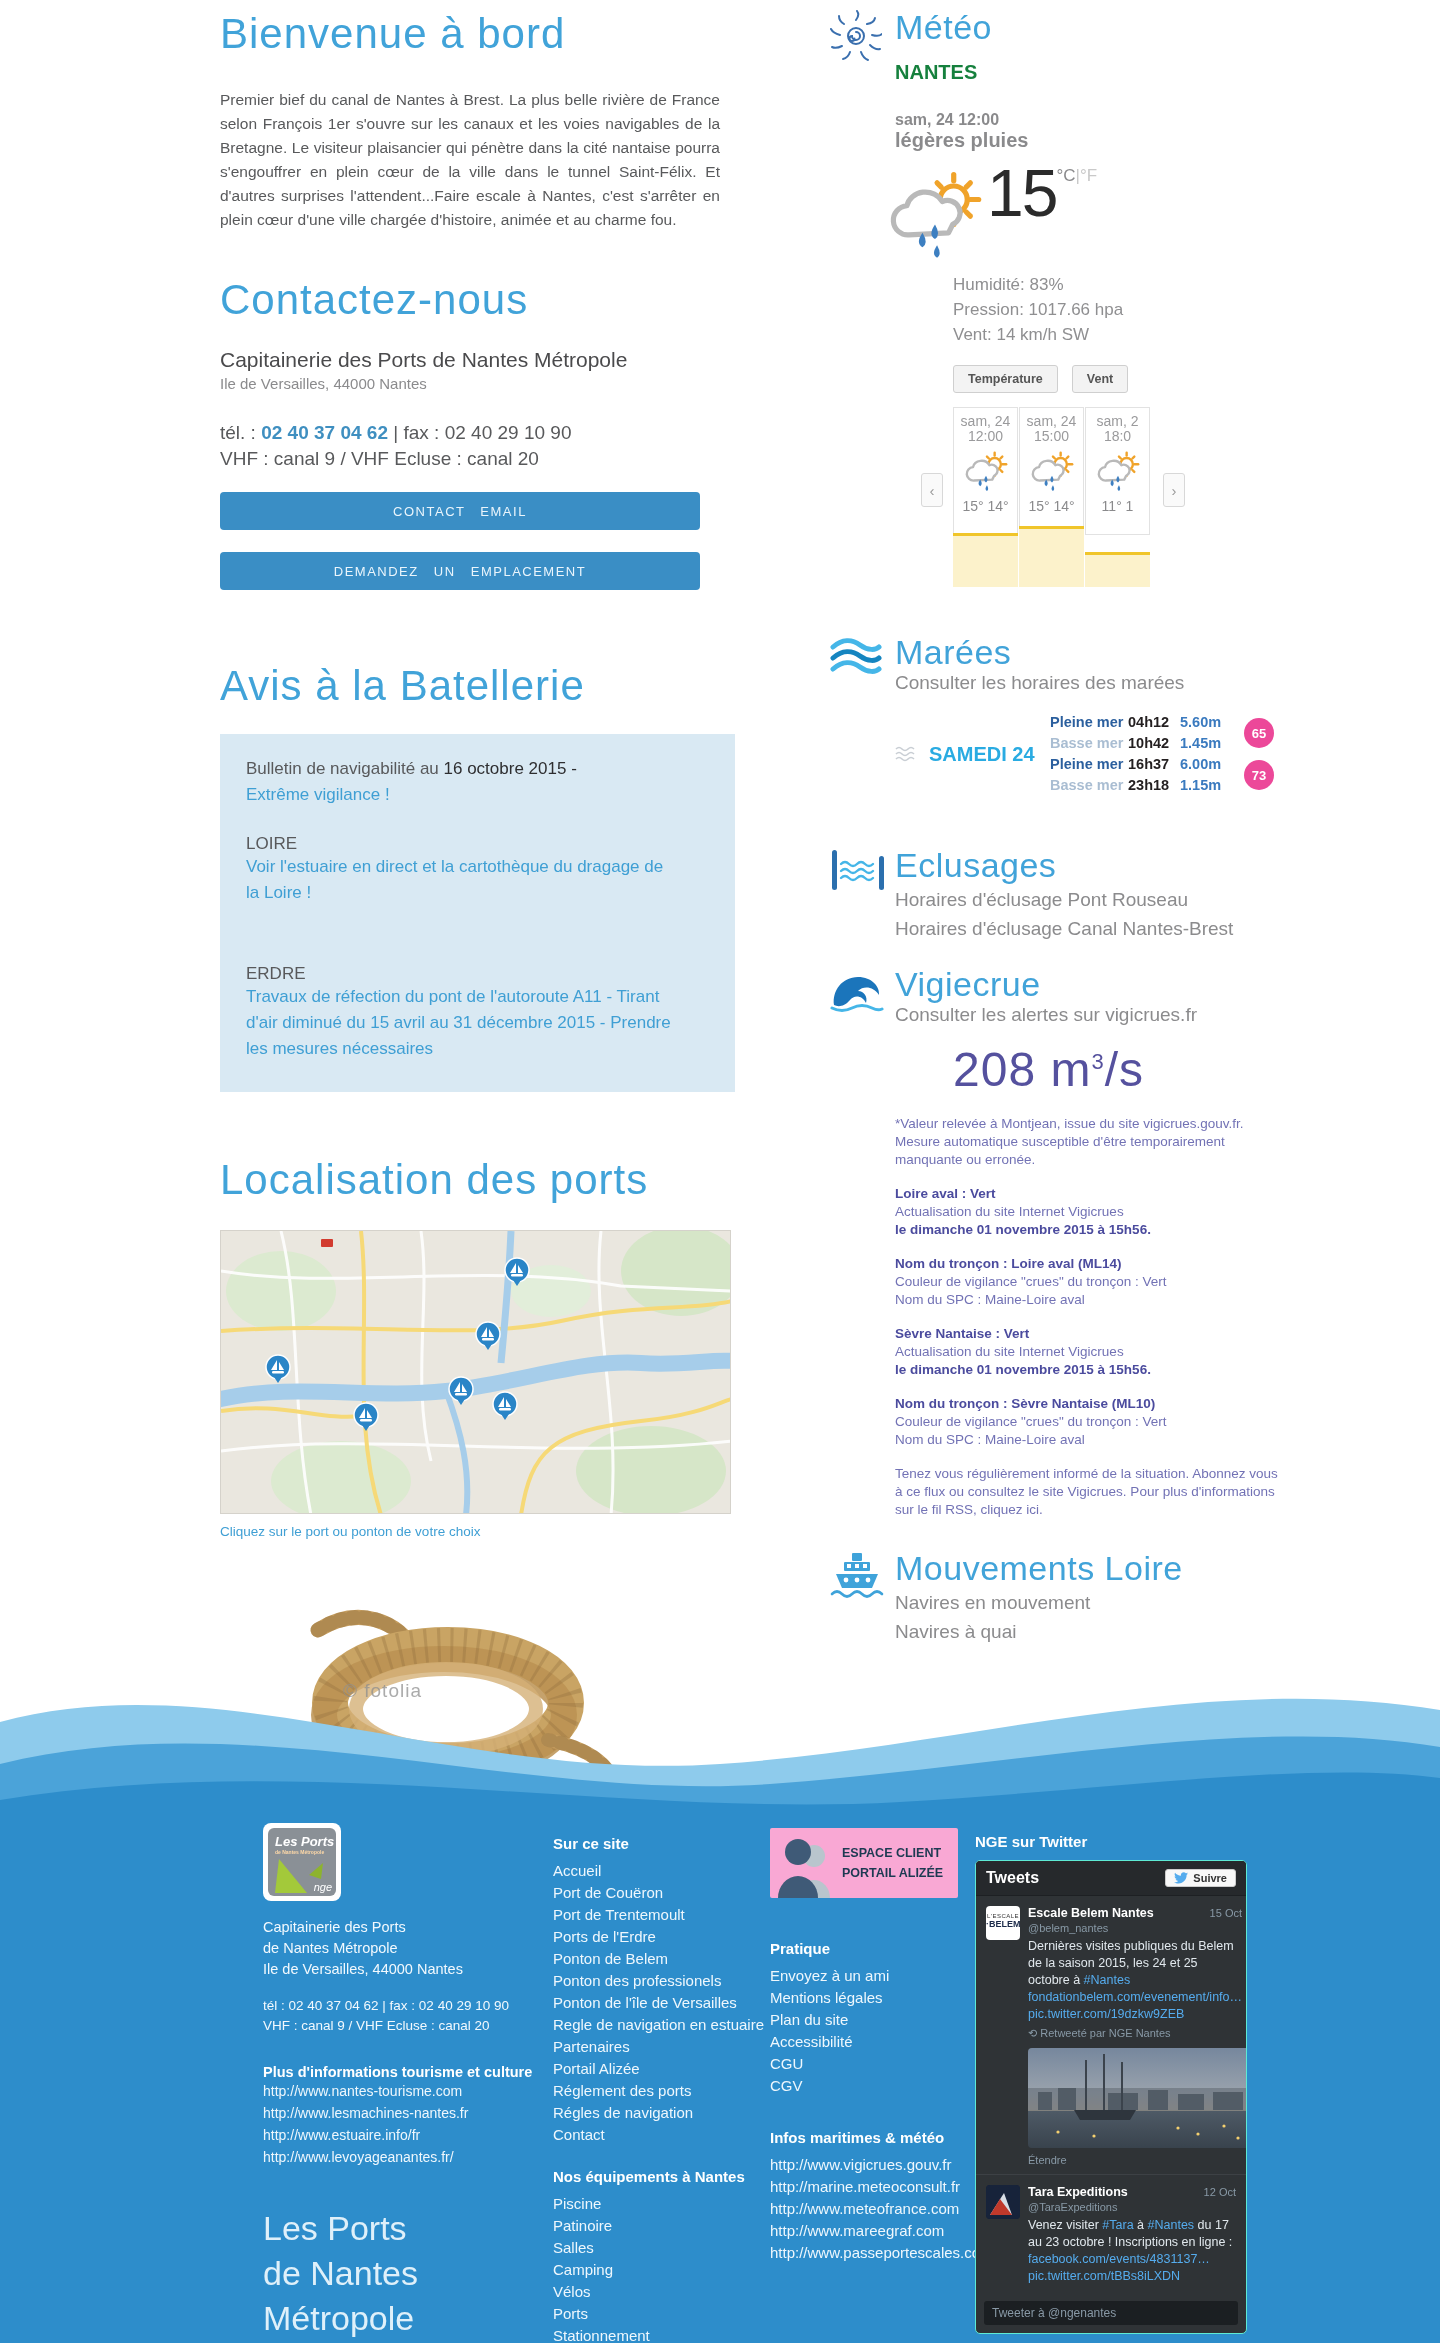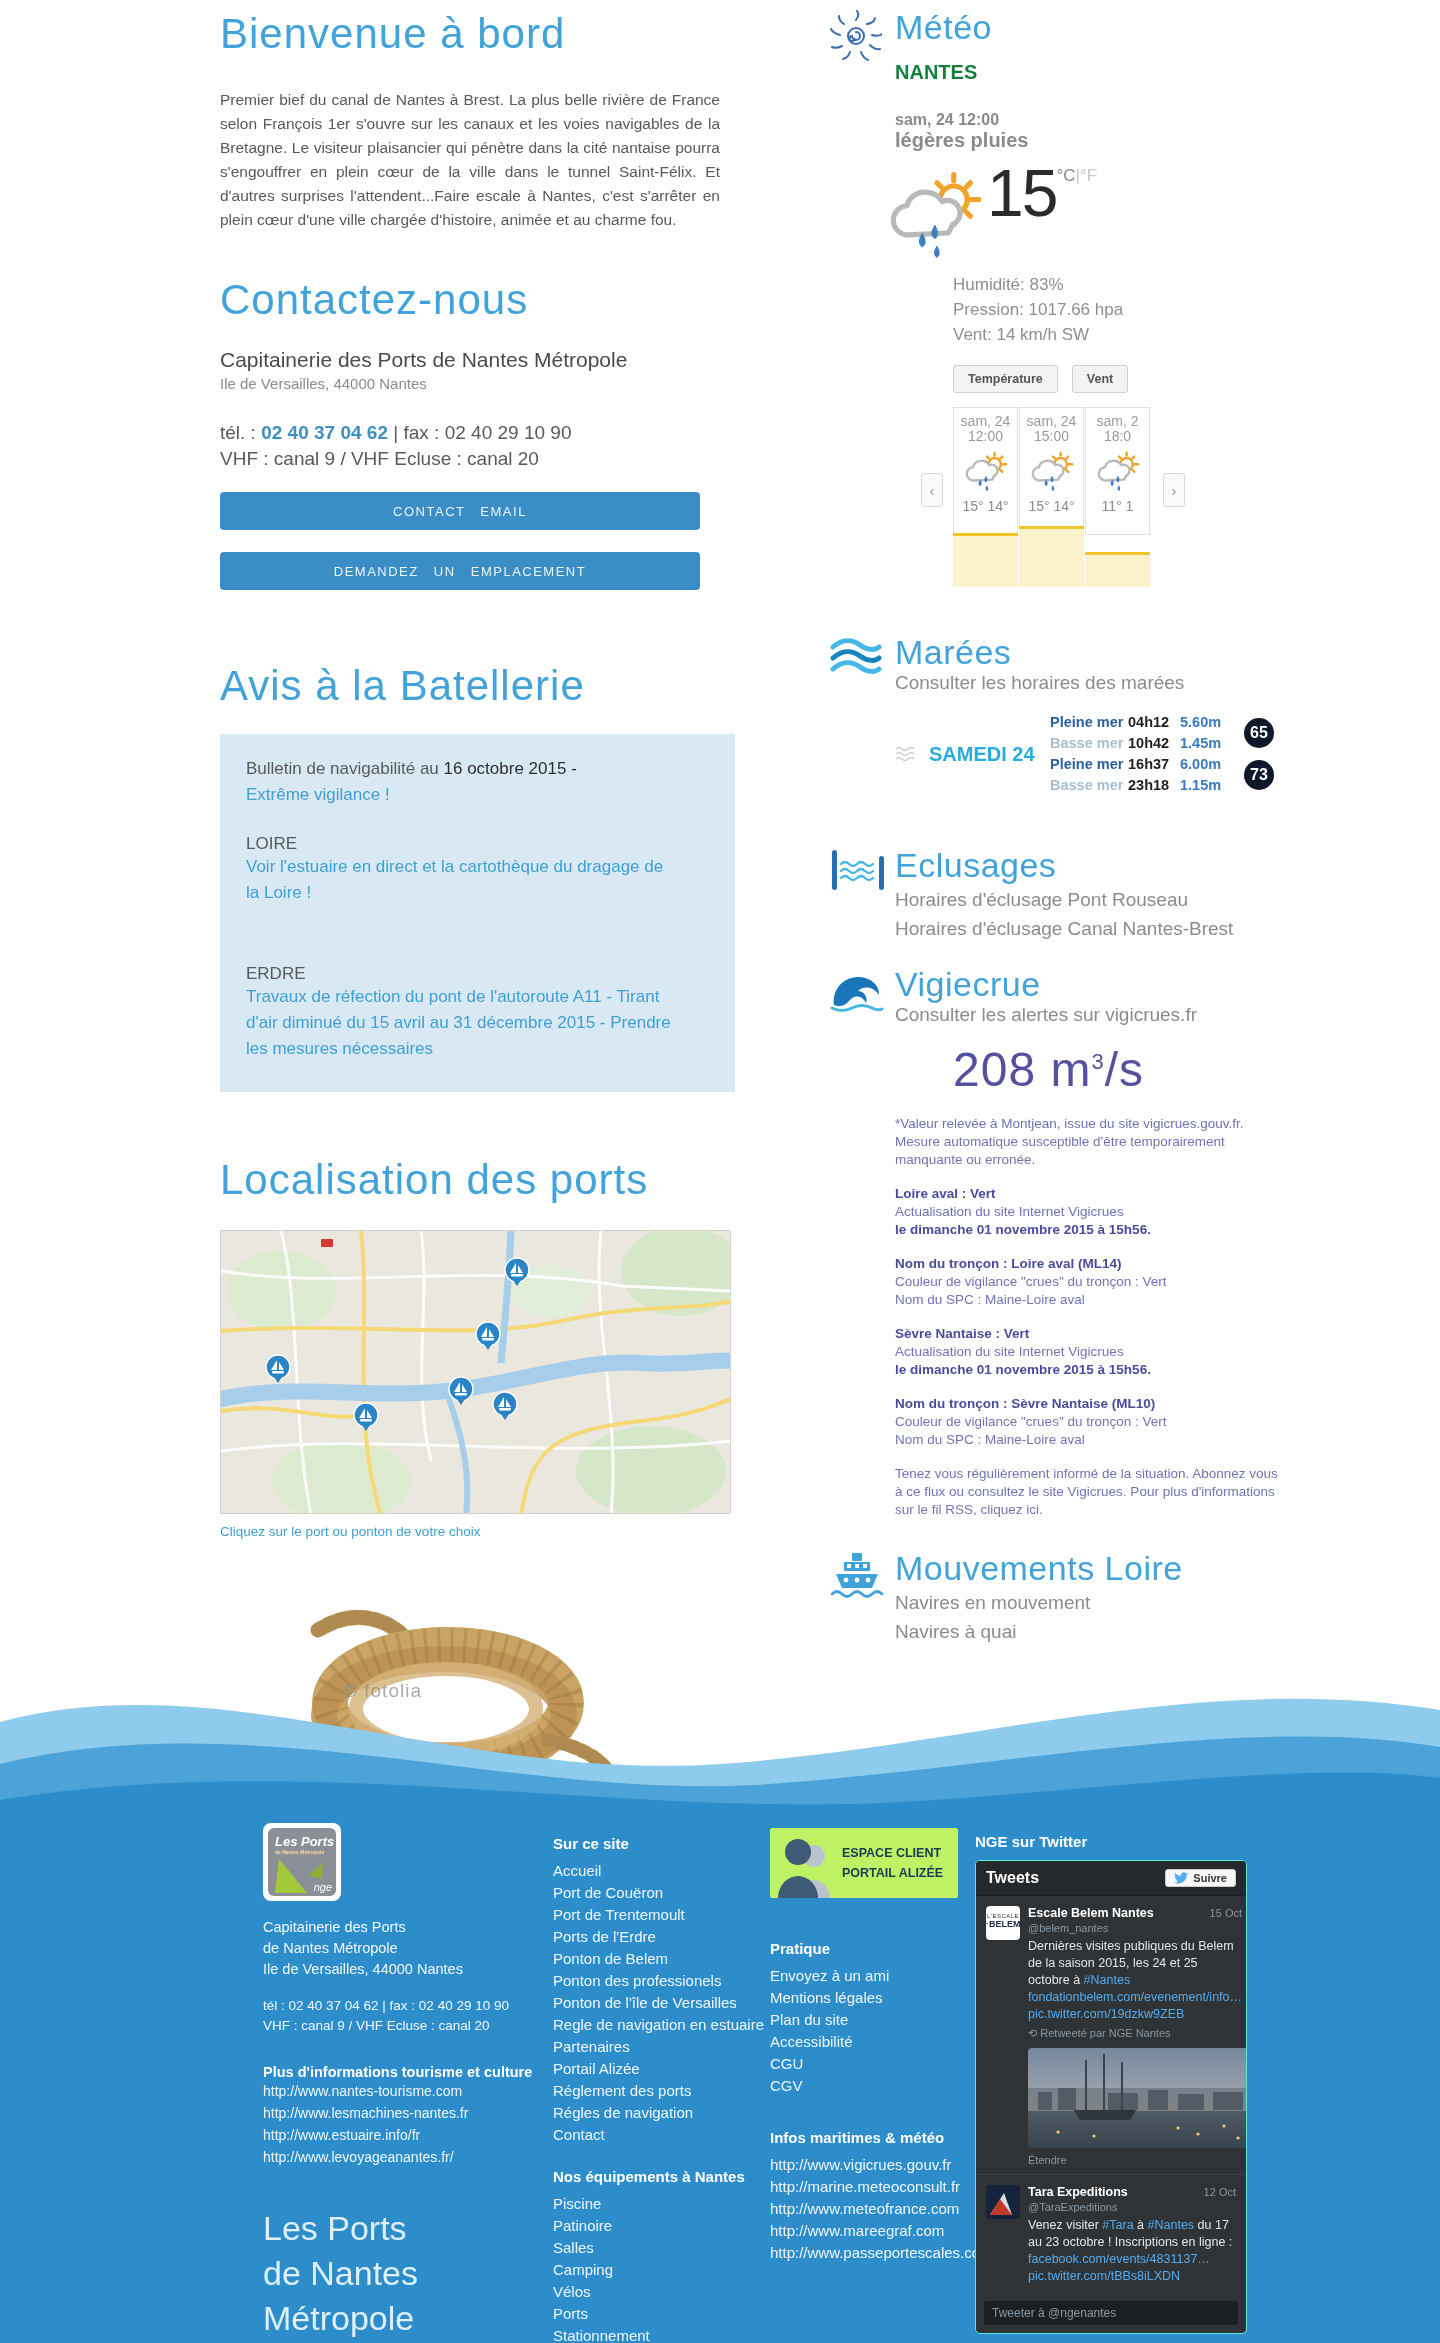--- a/index.html
+++ b/index.html
@@ -105,22 +105,22 @@
   .tide-day-label { font-size:20px; font-weight:bold; color:#29abe2; }
   .tide-rows { width:180px; }
   .tide-row { display:flex; font-size:14.5px; line-height:21px; }
   .tide-type { width:78px; font-weight:bold; }
   .tide-type.high { color:#2b5f9e; }
   .tide-type.low  { color:#a9bdd2; font-weight:bold; }
   .tide-time { width:52px; font-weight:bold; color:#231f20; }
   .tide-height { width:50px; font-weight:bold; color:#3a7abf; }
   .tide-coefs { display:flex; flex-direction:column; gap:12px; margin-left:14px; }
   .coef {
-    width:30px; height:30px; border-radius:50%; background:#0f172a; color:#fff;
-    font-size:16px; font-weight:bold; display:flex; align-items:center; justify-content:center;
+    width:30px; height:30px; border-radius:50%; background:#ec4899; color:#fff;
+    font-size:13px; font-weight:bold; display:flex; align-items:center; justify-content:center;
   }
 
   
   .eclusages { margin-top:46px; }
   .vigiecrue { margin-top:22px; }
   .v-flow { font-size:48px; font-weight:300; color:#55519e; margin:16px 0 0 58px; letter-spacing:1px; }
   .v-flow sup { font-size:22px; }
   .v-small { width:385px; font-size:13.5px; line-height:18px; color:#7272b5; margin-top:18px; }
   .v-small b { color:#4b4b9e; }
   .v-block { margin-top:16px; }
@@ -147,21 +147,21 @@
   .logo-box {
     width:78px; height:78px; background:#fff; border-radius:8px; padding:5px; margin-top:-2px;
   }
   .logo-inner {
     width:100%; height:100%; background:#8a9096; border-radius:6px; position:relative; overflow:hidden;
   }
   .logo-inner .lp { position:absolute; left:7px; top:6px; font-size:13px; font-weight:bold; color:#fff; font-style:italic; }
   .logo-inner .lp2 { position:absolute; left:7px; top:21px; font-size:5px; color:#ffd9a8; font-weight:bold; }
   .logo-inner .nge-s { position:absolute; right:4px; bottom:3px; font-size:11px; font-style:italic; color:#fff; }
   .espace-banner {
-    width:188px; height:70px; background:#bef264; border-radius:2px; position:relative;
+    width:188px; height:70px; background:#f9a8d4; border-radius:2px; position:relative;
     display:flex; align-items:center; cursor:pointer;
   }
   .espace-text { margin-left:72px; font-size:12.5px; font-weight:bold; color:#1d3a52; line-height:20px; }
 
   
   .tw-widget {
     width:272px; background:#2f3336; border:1px solid #5eead4; border-radius:5px;
     margin-top:10px; overflow:hidden;
   }
   .tw-header {

